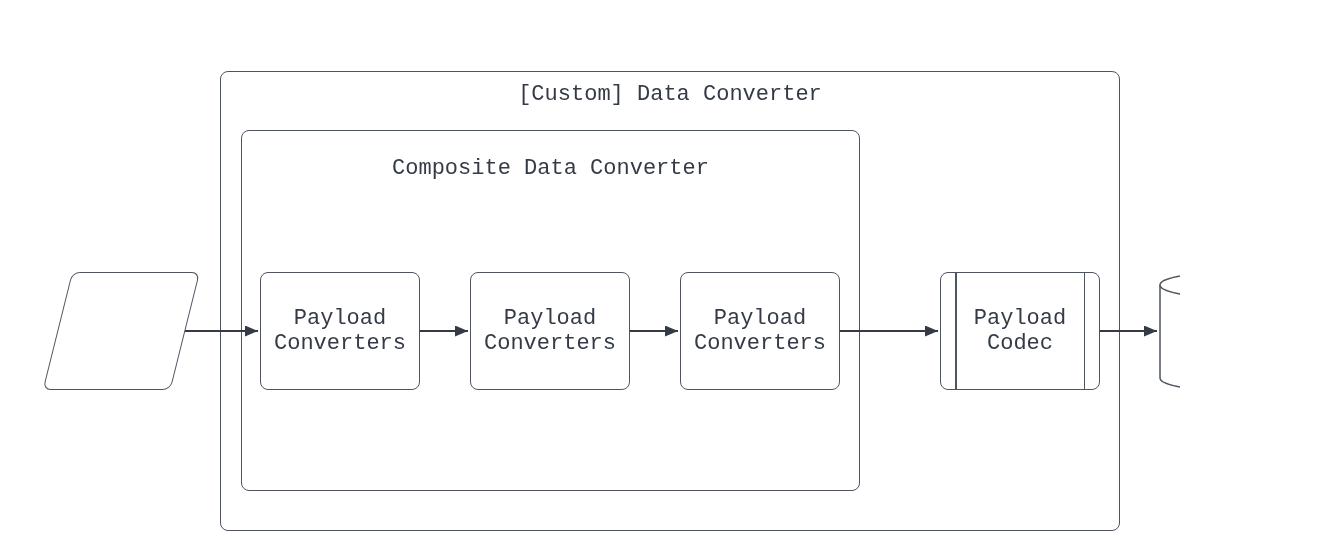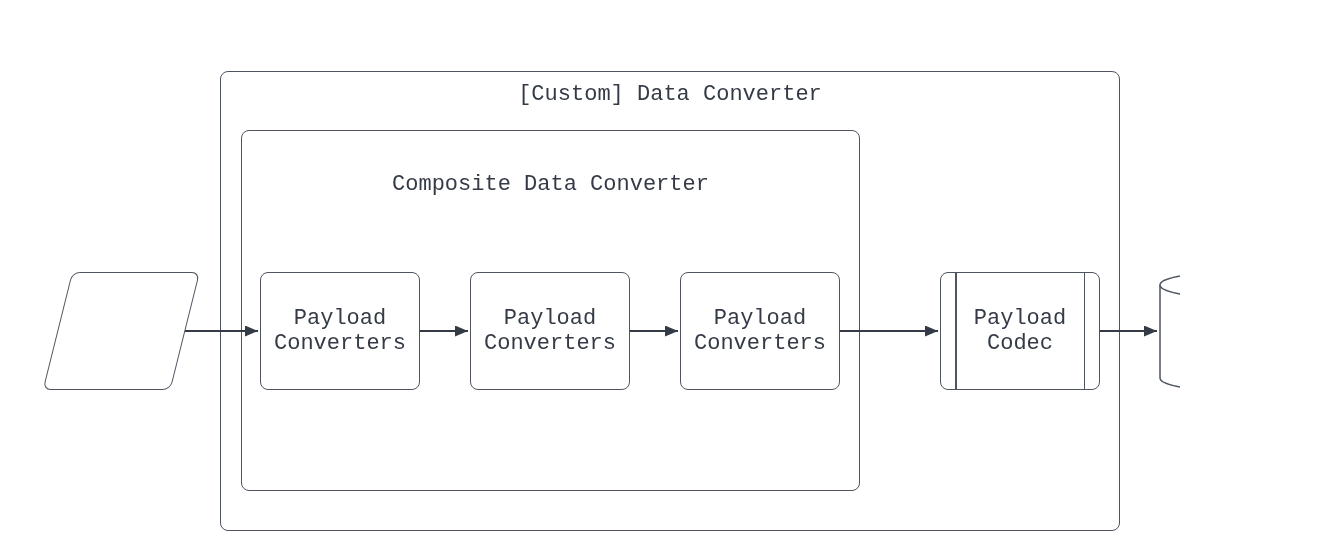--- a/index.html
+++ b/index.html
@@ -102,21 +102,21 @@
   <div class="shape leaf" style="left:470px; top:240px; width:160px; height:118px;"></div>
   <div class="shape leaf" style="left:680px; top:240px; width:160px; height:118px;"></div>
 
   <div class="shape leaf" style="left:940px; top:240px; width:160px; height:118px;">
     <div class="codec-bar left"></div>
     <div class="codec-bar right"></div>
   </div>
 
   <div class="container-title" style="left:220px; top:50px; width:900px;">[Custom] Data Converter</div>
 
-  <div class="container-title" style="left:241px; top:140px; width:619px;">Composite Data Converter</div>
+  <div class="container-title" style="left:241px; top:124px; width:619px;">Composite Data Converter</div>
 
 
   <div class="label" style="left:260px; top:240px; width:160px; height:118px;">Payload
 Converters</div>
 
   <div class="label" style="left:470px; top:240px; width:160px; height:118px;">Payload
 Converters</div>
 
   <div class="label" style="left:680px; top:240px; width:160px; height:118px;">Payload
 Converters</div>

